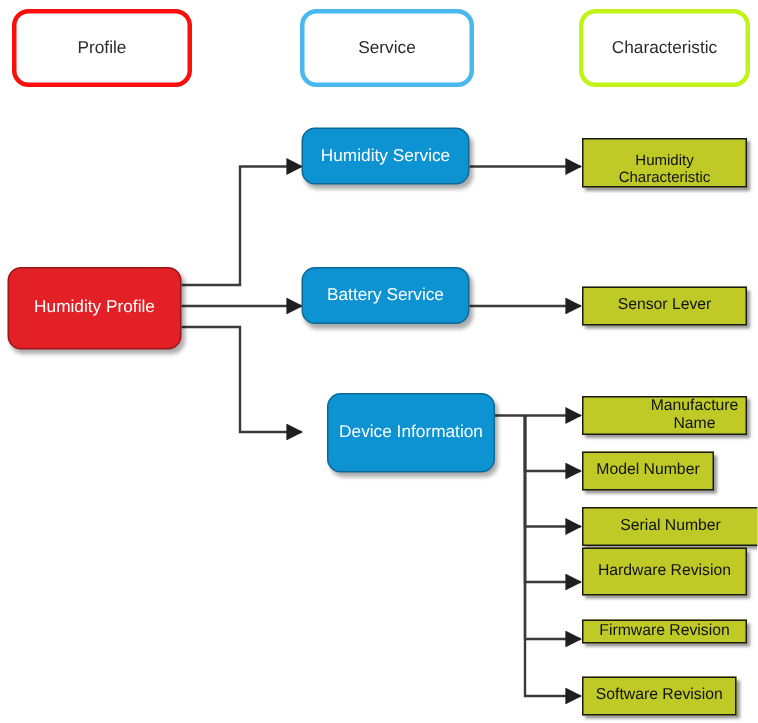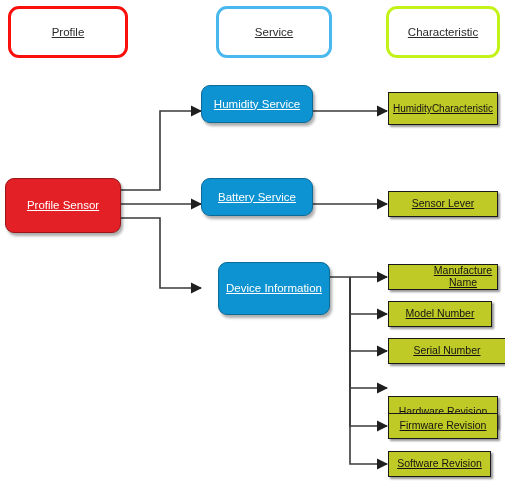--- a/index.html
+++ b/index.html
@@ -25,34 +25,33 @@
     height: 482px;
   }
   .node {
     position: absolute;
     box-sizing: border-box;
     display: flex;
     align-items: center;
     justify-content: center;
     text-align: center;
     line-height: 1.12;
-    text-decoration: underline;
   }
 
   
   .legend {
     background: #ffffff;
     border-style: solid;
     border-width: 3px;
     border-radius: 11px;
     font-size: 11.5px;
     color: #2b2b2b;
   }
   .legend-profile        { border-color: #fa0f0c; }
-  .legend-service        { border-color: #48b8ef; margin-left: 16px; }
+  .legend-service        { border-color: #48b8ef; }
   .legend-characteristic { border-color: #c3f218; }
 
   
   .node-profile {
     background: #e32025;
     border: 1px solid #9b1418;
     border-radius: 9px;
     color: #ffffff;
     font-size: 11.5px;
     box-shadow: 2px 3px 3px rgba(0,0,0,0.33);
@@ -118,61 +117,61 @@
 
   <div class="node legend legend-service" style="left:200px; top:6px; width:116px; height:52px;">
     <span>Service</span>
   </div>
 
   <div class="node legend legend-characteristic" style="left:386px; top:6px; width:114px; height:52px;">
     <span>Characteristic</span>
   </div>
 
   <div class="node node-profile" style="left:5px; top:178px; width:116px; height:55px;">
-    <span>Profile Sensor</span>
+    <span>Humidity Profile</span>
   </div>
 
   <div class="node node-service" style="left:201px; top:85px; width:112px; height:38px;">
     <span>Humidity Service</span>
   </div>
 
   <div class="node node-service" style="left:201px; top:178px; width:112px; height:38px;">
     <span>Battery Service</span>
   </div>
 
   <div class="node node-service" style="left:218px; top:262px; width:112px; height:53px;">
     <span>Device Information</span>
   </div>
 
-  <div class="node node-characteristic two-line" style="left:388px; top:92px; width:110px; height:33px; flex-direction:row;">
+  <div class="node node-characteristic two-line" style="left:388px; top:92px; width:110px; height:33px; flex-direction:column;justify-content:flex-end;">
     <span>Humidity</span>
     <span>Characteristic</span>
   </div>
 
   <div class="node node-characteristic" style="left:388px; top:191px; width:110px; height:26px;">
     <span>Sensor Lever</span>
   </div>
 
   <div class="node node-characteristic" style="left:388px; top:264px; width:110px; height:26px;padding-left:40px;">
     <span>Manufacture Name</span>
   </div>
 
-  <div class="node node-characteristic" style="left:388px; top:301px; width:104px; height:26px;">
+  <div class="node node-characteristic" style="left:388px; top:301px; width:88px; height:26px;">
     <span>Model Number</span>
   </div>
 
   <div class="node node-characteristic" style="left:388px; top:338px; width:118px; height:26px;">
     <span>Serial Number</span>
   </div>
 
-  <div class="node node-characteristic" style="left:388px; top:396px; width:110px; height:32px;">
+  <div class="node node-characteristic" style="left:388px; top:365px; width:110px; height:32px;">
     <span>Hardware Revision</span>
   </div>
 
-  <div class="node node-characteristic" style="left:388px; top:413px; width:110px; height:26px;">
+  <div class="node node-characteristic" style="left:388px; top:413px; width:110px; height:16px;">
     <span>Firmware Revision</span>
   </div>
 
   <div class="node node-characteristic" style="left:388px; top:451px; width:103px; height:26px;">
     <span>Software Revision</span>
   </div>
 
 </div>
 
 </body></html>

